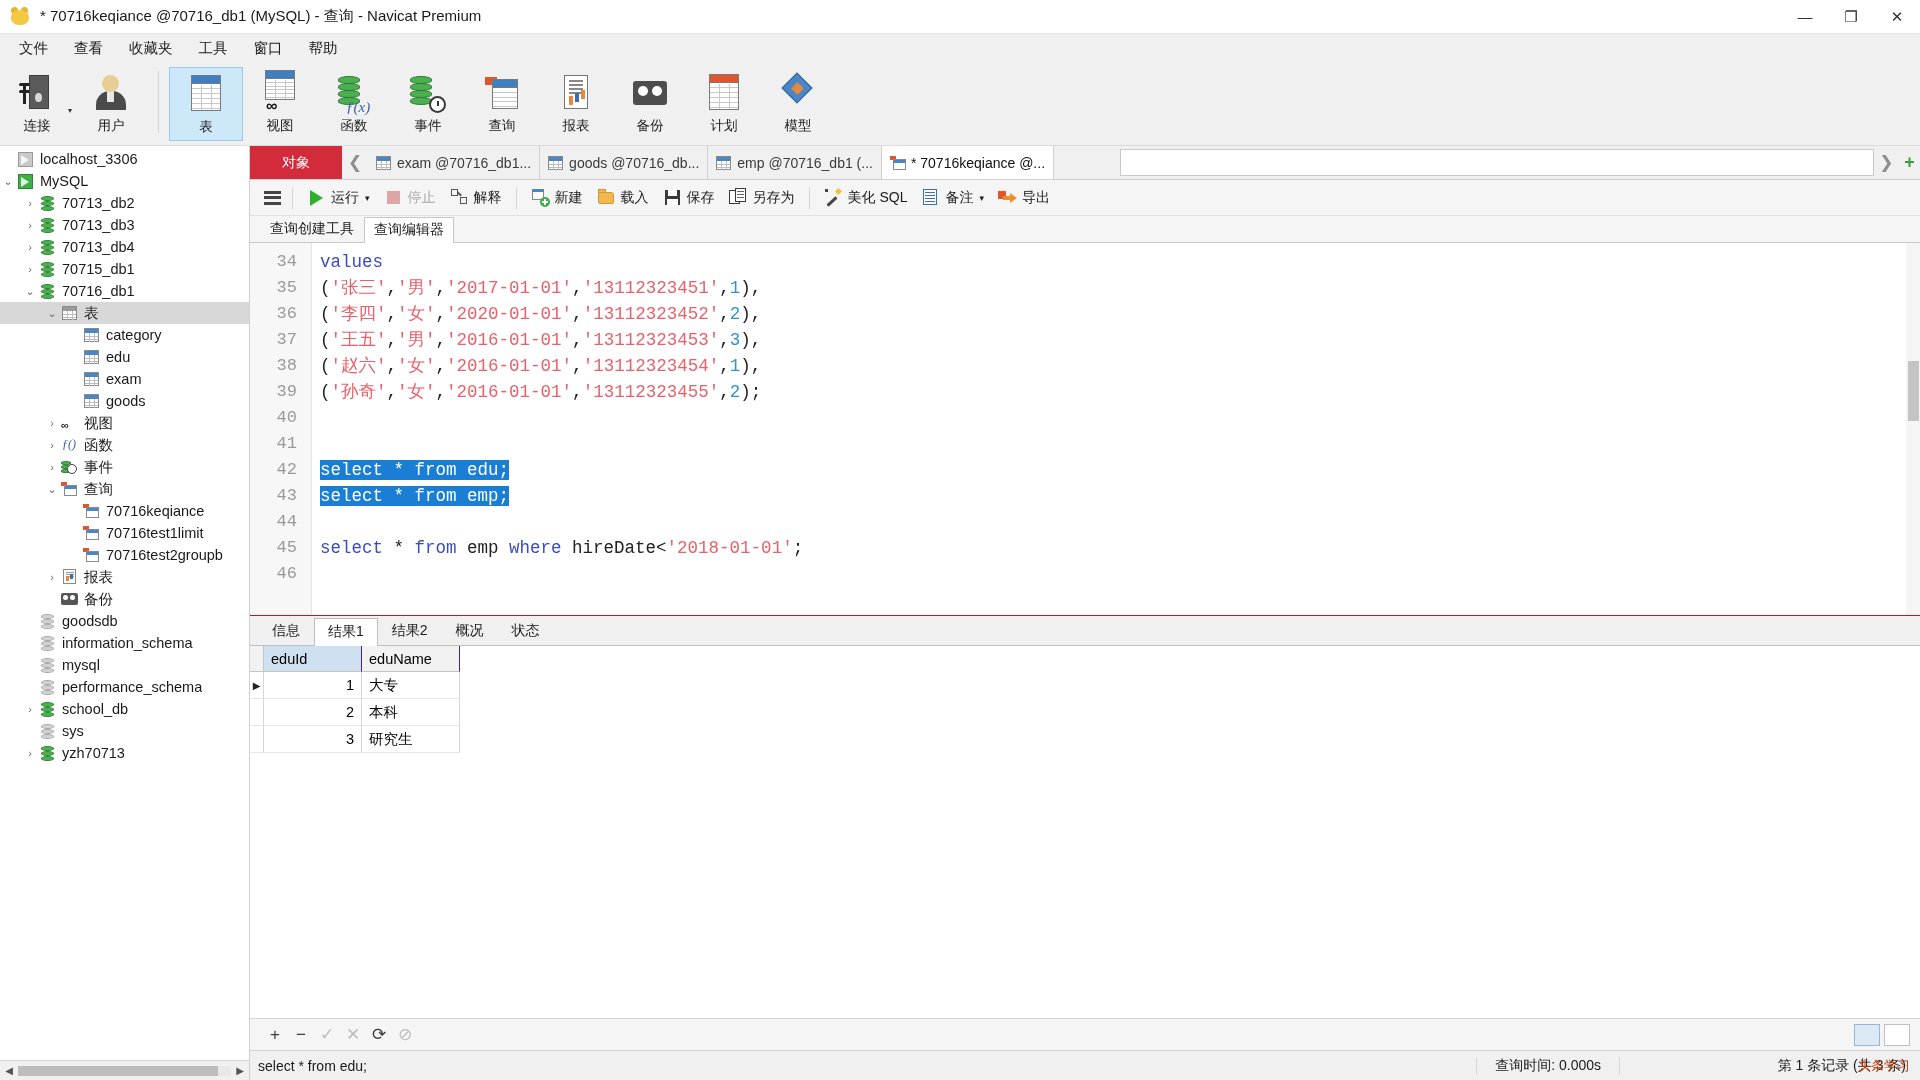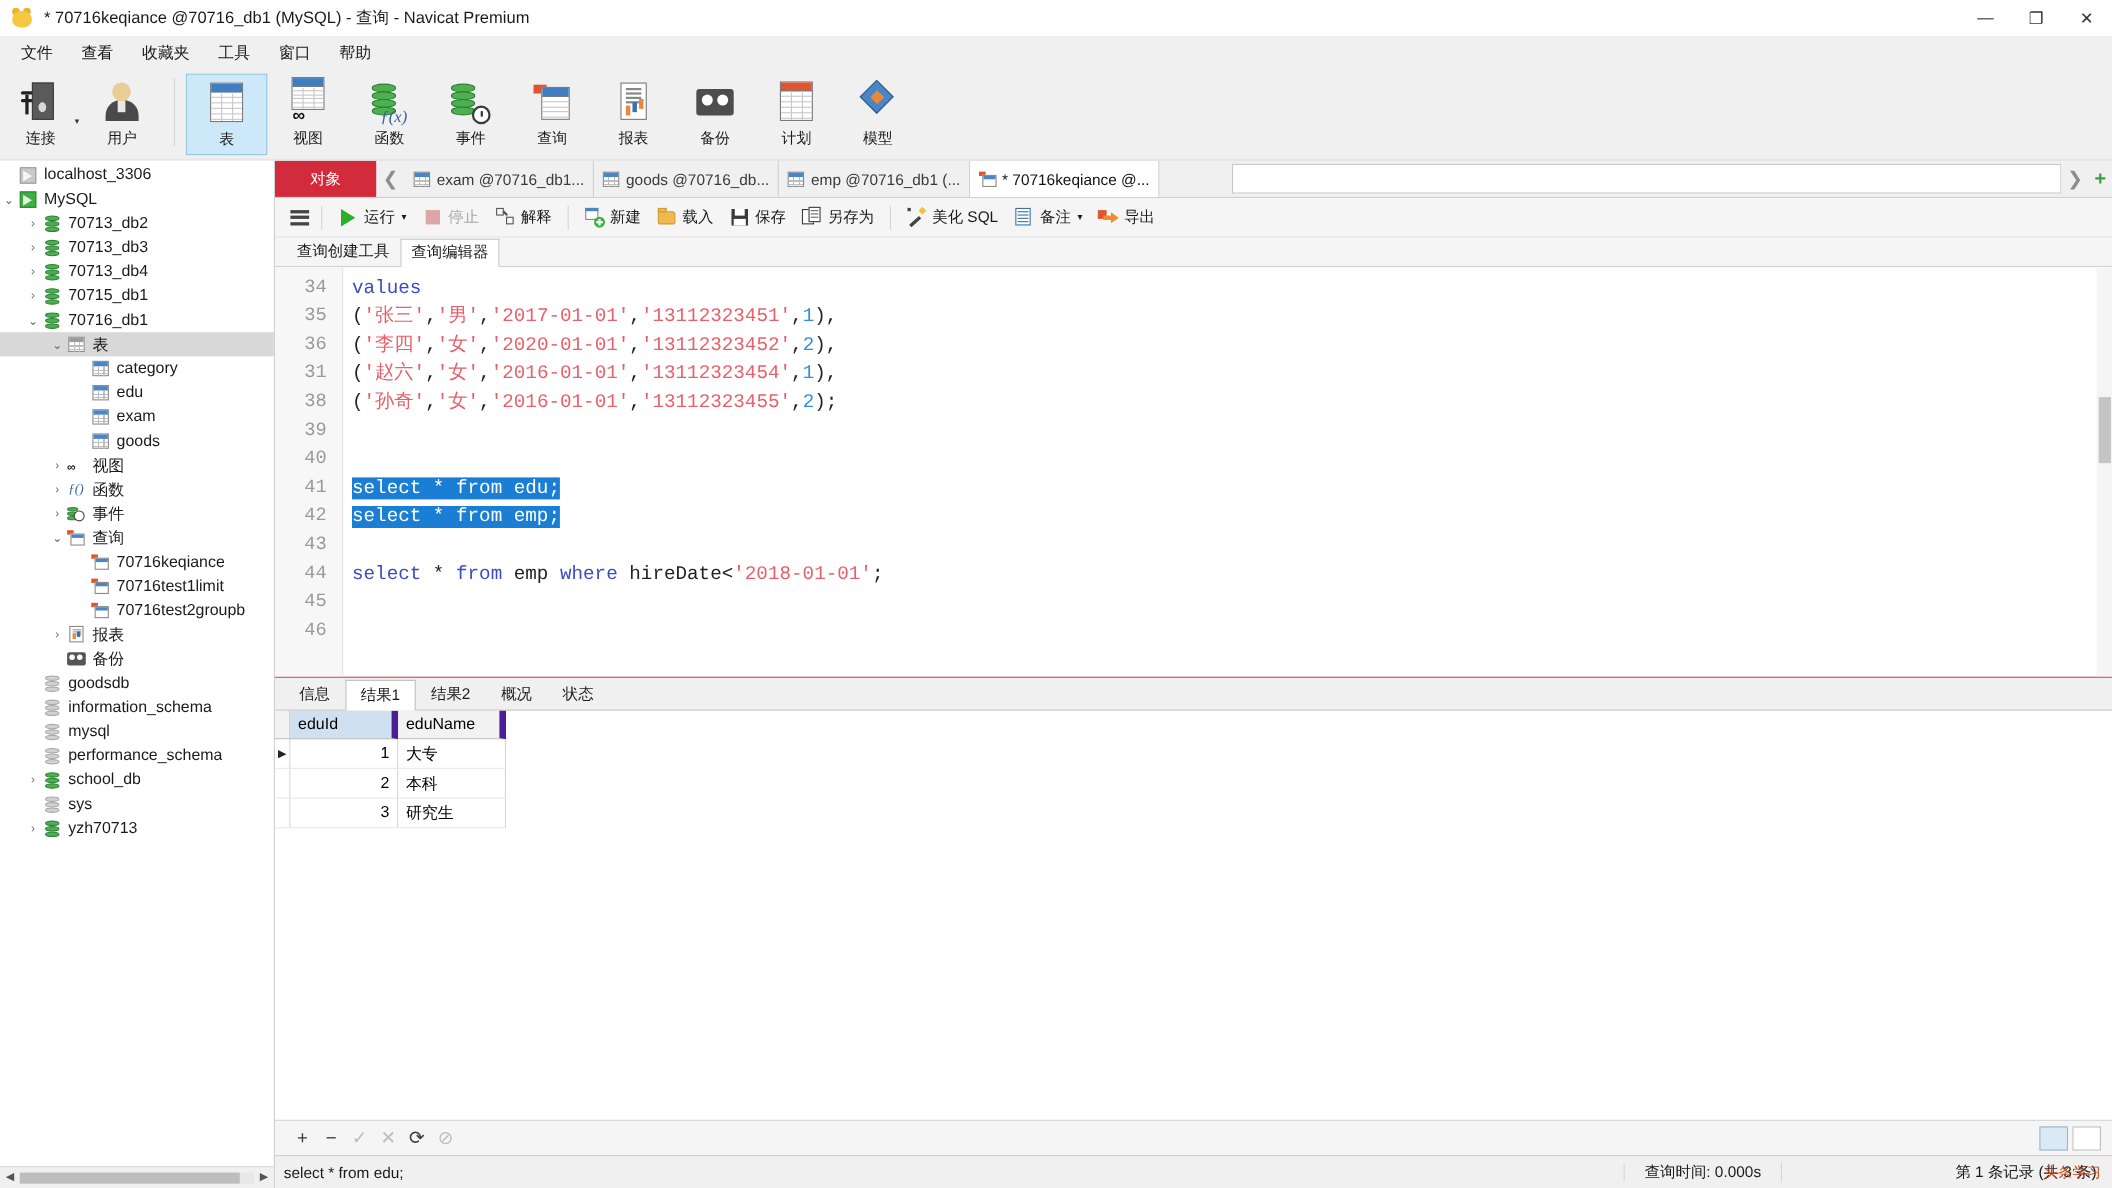--- a/index.html
+++ b/index.html
@@ -183,21 +183,21 @@
   .rtab { font-size:14px; padding:4px 13px 5px 13px; color:#1a1a1a;
           border:1px solid transparent; border-bottom:none; }
   .rtab.active { background:#fff; border-color:#bfbfbf; position:relative; top:1px; }
 
   .grid { flex:1; display:flex; flex-direction:column; background:#fff; min-height:0;
           border-top:1px solid #bfbfbf; overflow:hidden; }
   .ghead { display:flex; height:26px; flex:0 0 26px; }
   .gsel { width:14px; flex:0 0 14px; border-right:1px solid #c4c4c4;
           border-bottom:1px solid #c4c4c4; background:#f2f2f2; }
   .gh { font-size:14.5px; display:flex; align-items:center; padding:0 7px;
-        border-right:6px solid #4c1d95; border-bottom:1px solid #c4c4c4; background:#f2f2f2; }
+        border-right:1px solid #4c1d95; border-bottom:1px solid #c4c4c4; background:#f2f2f2; }
   .gh.k { background:#cfe0f0; }
   .grow { display:flex; height:27px; flex:0 0 27px; }
   .grow .marker { width:14px; flex:0 0 14px; border-right:1px solid #d6d6d6;
                   border-bottom:1px solid #e8e8e8; display:flex; align-items:center;
                   justify-content:center; font-size:10px; color:#222; }
   .gc { font-size:14.5px; display:flex; align-items:center; padding:0 7px;
         border-right:1px solid #d6d6d6; border-bottom:1px solid #e8e8e8; }
   .gc.numc { justify-content:flex-end; }
   .grid-rest { flex:1; }
 
@@ -862,35 +862,36 @@
       <div class="subtabs" id="subtabs">
           <div class="stab">查询创建工具</div>
           <div class="stab active">查询编辑器</div>
         </div>
 
       <div class="editor">
         <div class="gutter" id="gutter">
             <div class="gline">34</div>
             <div class="gline">35</div>
             <div class="gline">36</div>
-            <div class="gline">31</div>
+            <div class="gline">37</div>
             <div class="gline">38</div>
             <div class="gline">39</div>
             <div class="gline">40</div>
             <div class="gline">41</div>
             <div class="gline">42</div>
             <div class="gline">43</div>
             <div class="gline">44</div>
             <div class="gline">45</div>
             <div class="gline">46</div>
           </div>
         <div class="code" id="code">
             <div class="cline"><span class="kw">values</span></div>
             <div class="cline"><span class="punc">(</span><span class="str">'张三'</span><span class="punc">,</span><span class="str">'男'</span><span class="punc">,</span><span class="str">'2017-01-01'</span><span class="punc">,</span><span class="str">'13112323451'</span><span class="punc">,</span><span class="num">1</span><span class="punc">),</span></div>
             <div class="cline"><span class="punc">(</span><span class="str">'李四'</span><span class="punc">,</span><span class="str">'女'</span><span class="punc">,</span><span class="str">'2020-01-01'</span><span class="punc">,</span><span class="str">'13112323452'</span><span class="punc">,</span><span class="num">2</span><span class="punc">),</span></div>
+            <div class="cline"><span class="punc">(</span><span class="str">'王五'</span><span class="punc">,</span><span class="str">'男'</span><span class="punc">,</span><span class="str">'2016-01-01'</span><span class="punc">,</span><span class="str">'13112323453'</span><span class="punc">,</span><span class="num">3</span><span class="punc">),</span></div>
             <div class="cline"><span class="punc">(</span><span class="str">'赵六'</span><span class="punc">,</span><span class="str">'女'</span><span class="punc">,</span><span class="str">'2016-01-01'</span><span class="punc">,</span><span class="str">'13112323454'</span><span class="punc">,</span><span class="num">1</span><span class="punc">),</span></div>
             <div class="cline"><span class="punc">(</span><span class="str">'孙奇'</span><span class="punc">,</span><span class="str">'女'</span><span class="punc">,</span><span class="str">'2016-01-01'</span><span class="punc">,</span><span class="str">'13112323455'</span><span class="punc">,</span><span class="num">2</span><span class="punc">);</span></div>
             <div class="cline">&nbsp;</div>
             <div class="cline">&nbsp;</div>
             <div class="cline"><span class="hl"><span class="kw">select</span><span class="punc"> * </span><span class="kw">from</span><span class="pl"> edu;</span></span></div>
             <div class="cline"><span class="hl"><span class="kw">select</span><span class="punc"> * </span><span class="kw">from</span><span class="pl"> emp;</span></span></div>
             <div class="cline">&nbsp;</div>
             <div class="cline"><span class="kw">select</span><span class="punc"> * </span><span class="kw">from</span><span class="pl"> emp </span><span class="kw">where</span><span class="pl"> hireDate&lt;</span><span class="str">'2018-01-01'</span><span class="punc">;</span></div>
             <div class="cline">&nbsp;</div>
           </div>

